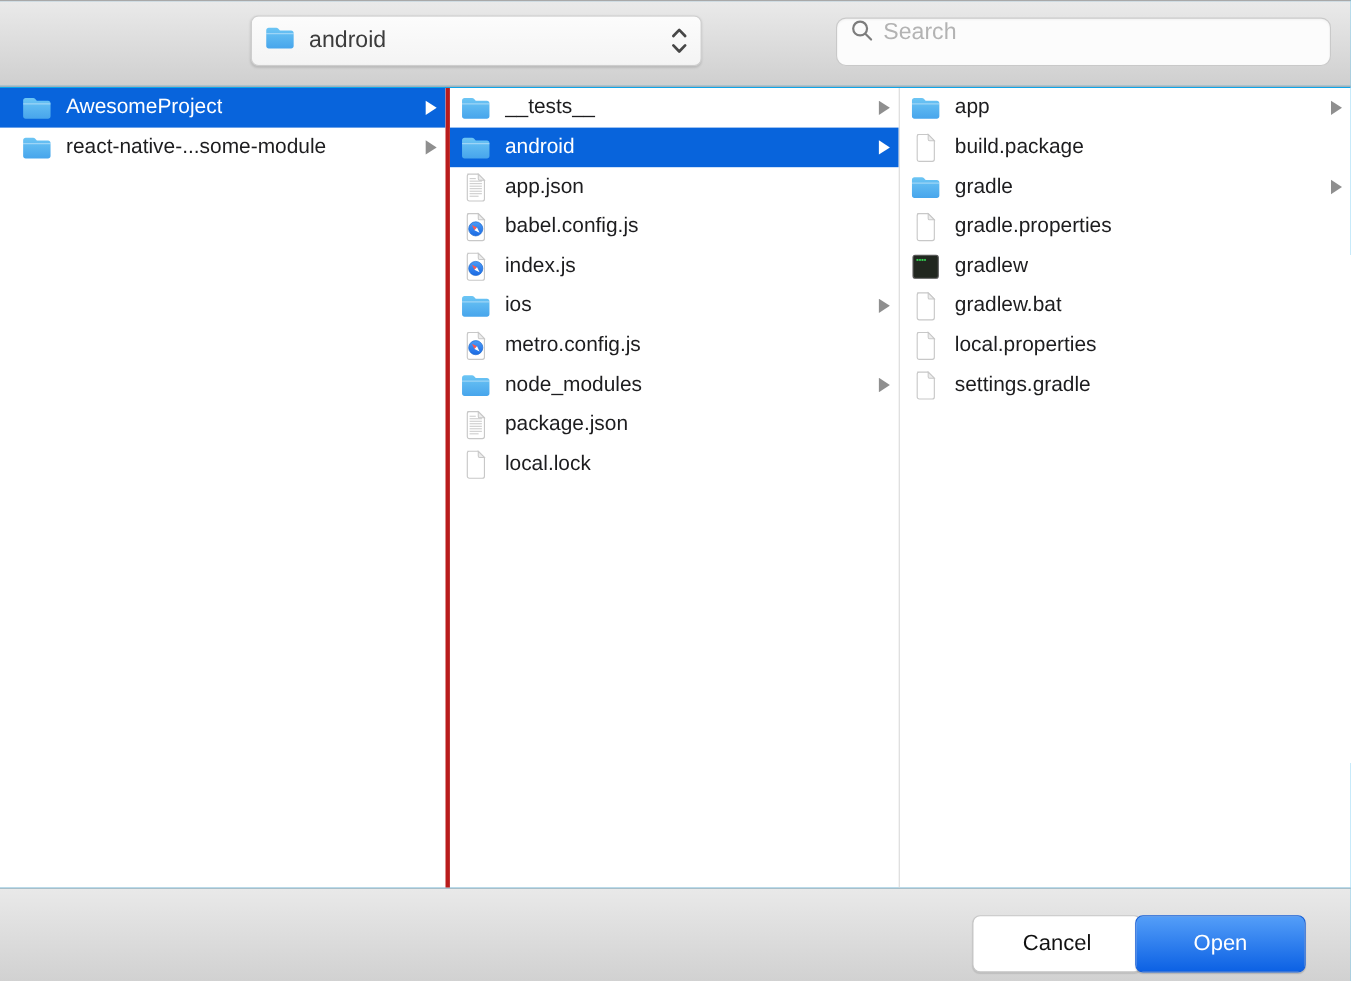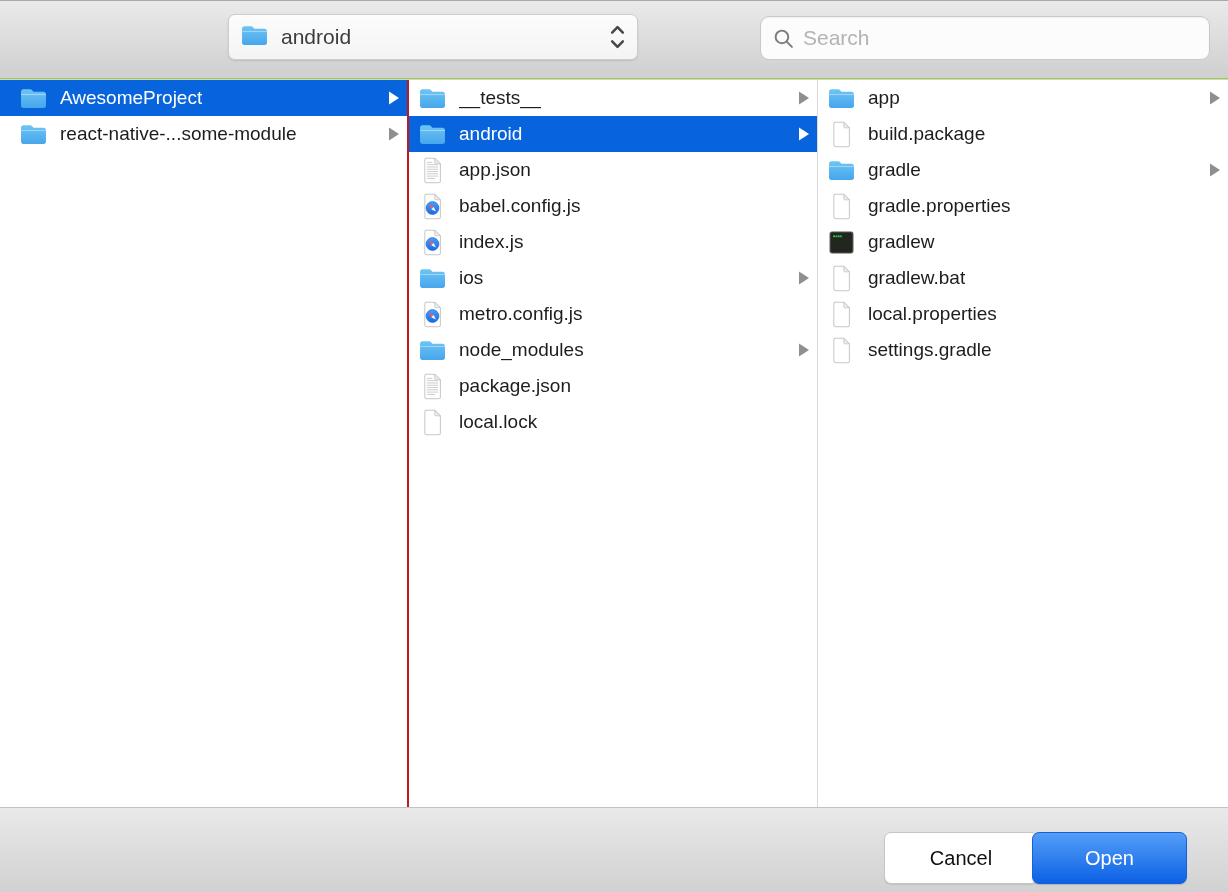--- a/index.html
+++ b/index.html
@@ -1,18 +1,18 @@
 <!DOCTYPE html>
 <html style="--sel: #0864dc; --open-top: #549ef8; --open-bottom: #0c61e4;"><head>
 <meta charset="utf-8">
 <style>
   * { margin:0; padding:0; box-sizing:border-box; }
   html,body { width:1228px; height:892px; overflow:hidden; }
   body { font-family:"Liberation Sans", sans-serif; background:#fff; }
-  .window { position:relative; width:1228px; height:892px; background:#bef264; }
+  .window { position:relative; width:1228px; height:892px; background:#0ea5e9; }
 
   
   .toolbar {
     position:absolute; top:0; left:0; right:0; height:79px;
     background:linear-gradient(#eaeaea, #cfcfcf);
     border-top:1px solid #a8a8a8;
     border-bottom:1px solid #b2b2b2;
   }
   .folder-select {
     position:absolute; left:228px; top:13px; width:410px; height:46px;
@@ -20,36 +20,36 @@
     border:1px solid #cdcdcd; border-radius:7px;
     box-shadow:0 1px 2px rgba(0,0,0,.12);
     display:flex; align-items:center; padding:0 12px; cursor:default;
   }
   .folder-select .lbl { font-size:21px; color:#3c3c3c; margin-left:13px; flex:1; }
   .chevrons { display:flex; align-items:center; }
   .search-field {
     position:absolute; left:760px; top:15px; width:450px; height:44px;
     background:#fcfcfc; border:1px solid #c9c9c9; border-radius:9px;
     box-shadow:inset 0 1px 2px rgba(0,0,0,.05);
-    display:flex; align-items:center; padding:0 12px;
+    display:flex; align-items:flex-start; padding:0 12px;
   }
   .search-field input {
     border:none; outline:none; background:transparent; flex:1;
     font-size:21px; color:#333; margin-left:9px;
     font-family:"Liberation Sans", sans-serif;
   }
   .search-field input::placeholder { color:#b3b3b3; }
 
   
   .browser {
     position:absolute; top:80px; left:0; right:0; height:727px;
     background:#fff; display:flex;
   }
   .col { height:100%; overflow:hidden; padding-top:0; }
-  .col-1 { width:409px; border-right:2px solid #b91c1c; }
+  .col-1 { width:409px; border-right:4px solid #b91c1c; }
   .col-2 { width:409px; border-right:1px solid #d9d9d9; }
   .col-3 { flex:1; }
   .row { height:36px; display:flex; align-items:center; padding-left:10px; cursor:default; }
   .col-1 .row { padding-left:20px; }
   .row .icon { width:27px; height:27px; display:flex; align-items:center; justify-content:center; flex:none; }
   .row .label {
     margin-left:13px; font-size:19px; color:#1d1d1f; white-space:nowrap;
     overflow:hidden; text-overflow:ellipsis;
   }
   .row .arrow { margin-left:auto; margin-right:7px; color:#8f8f8f; display:flex; flex:none; }

